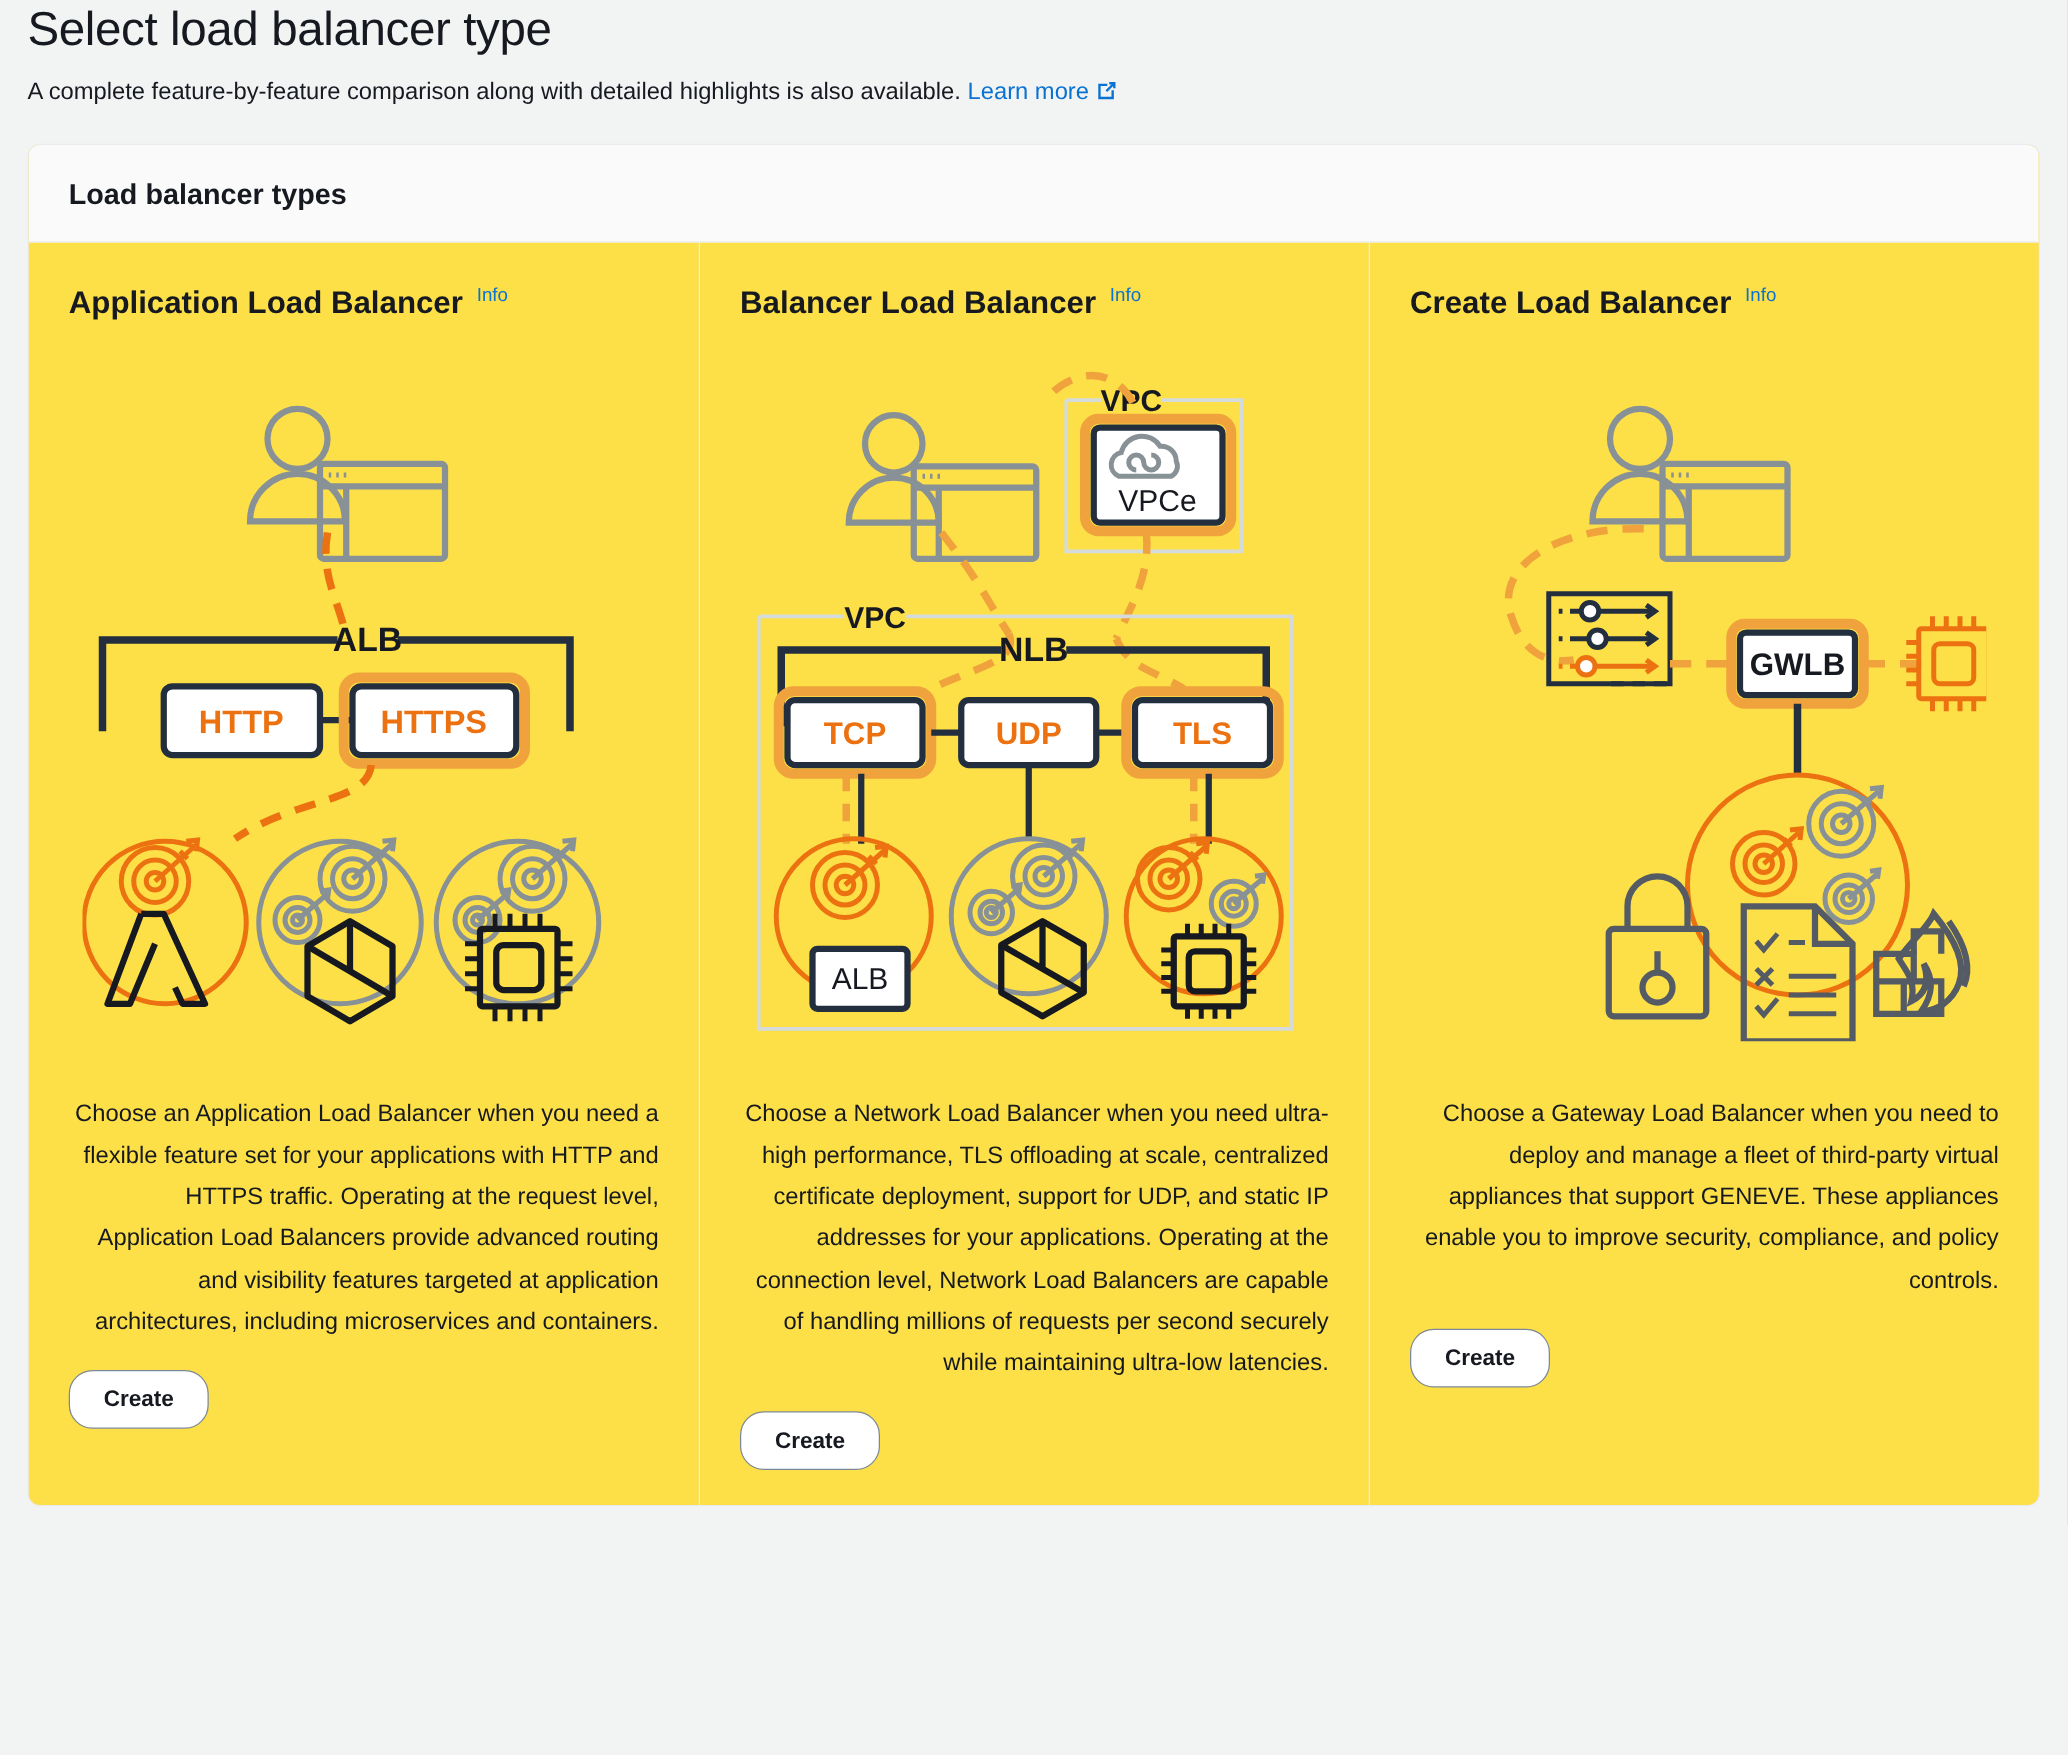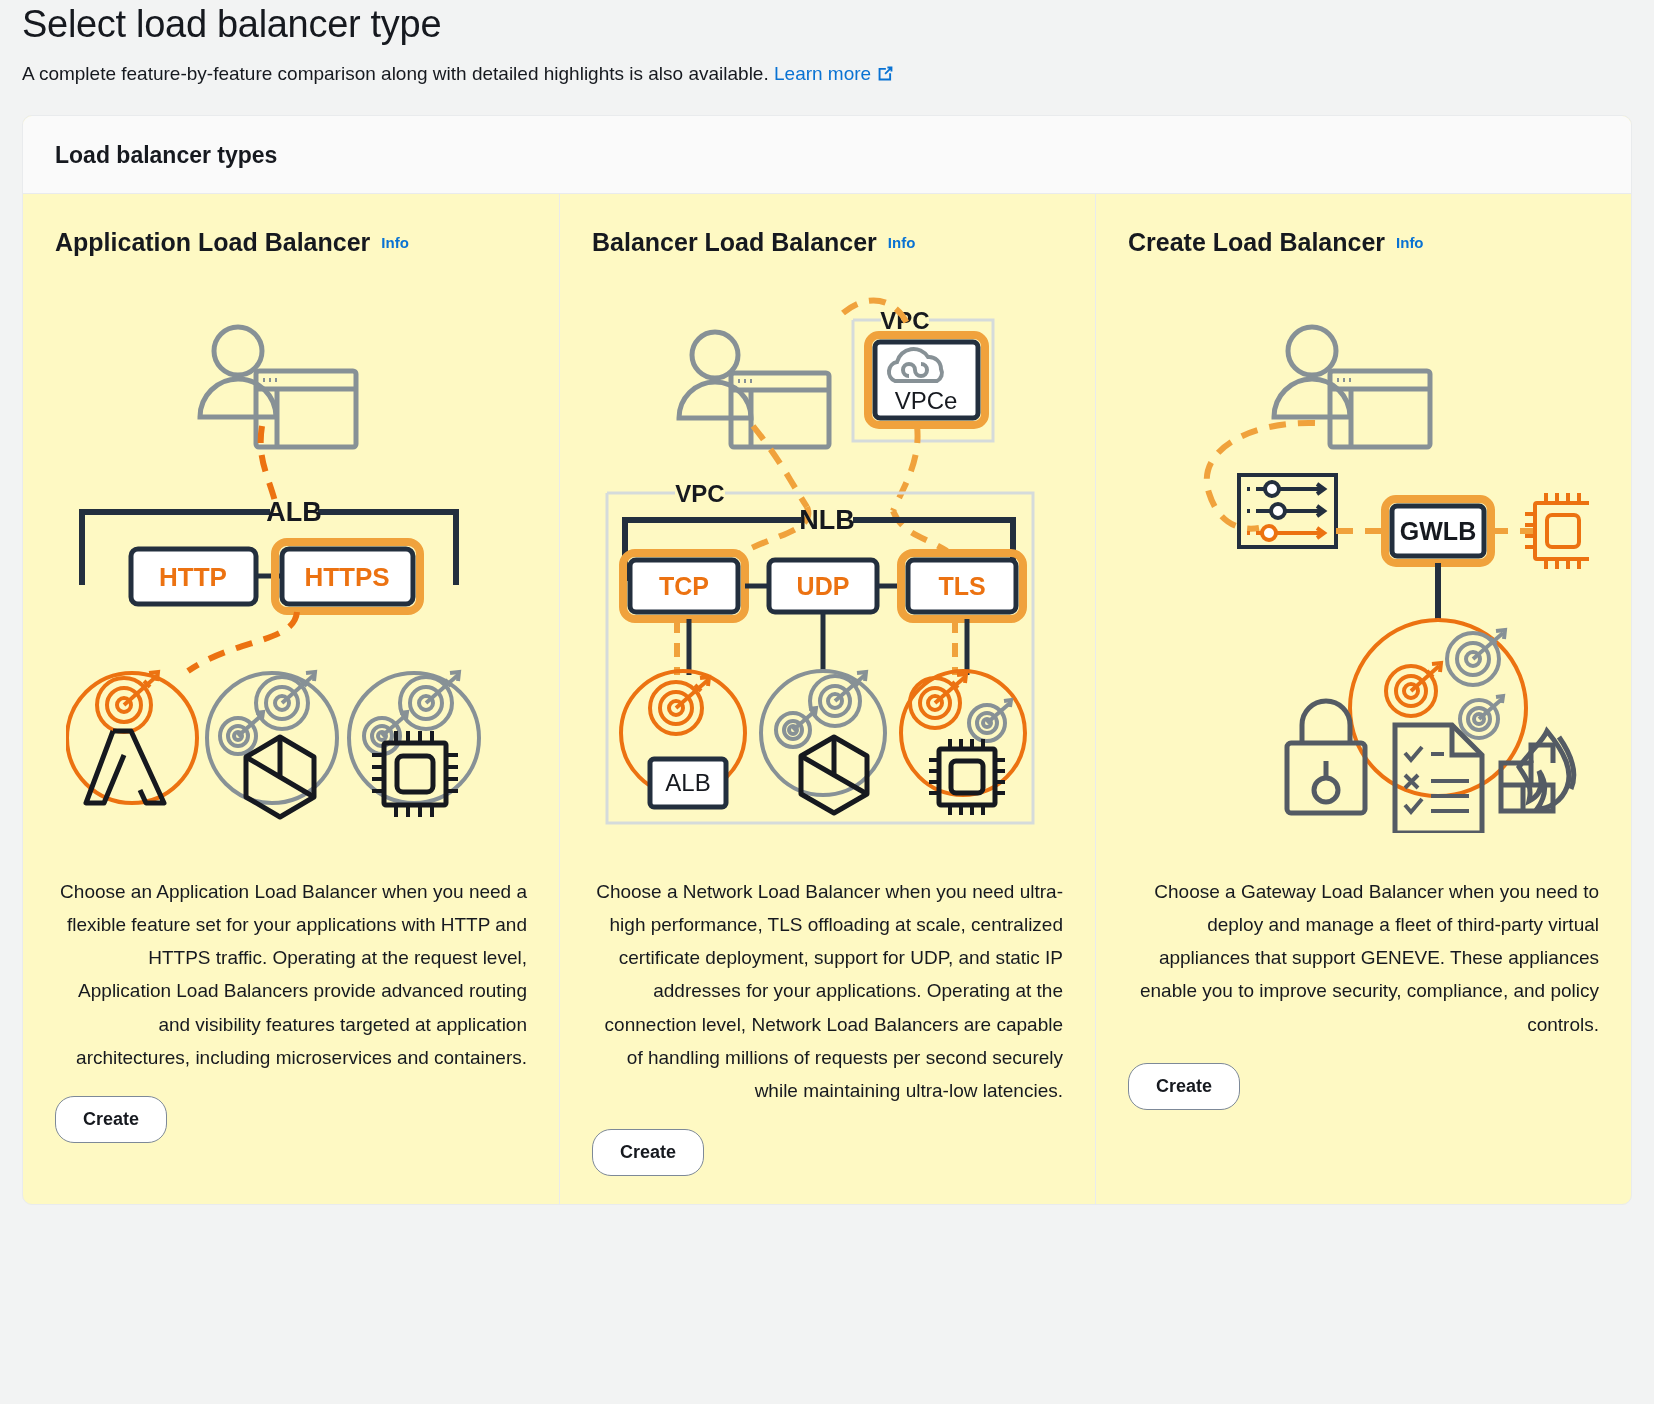--- a/index.html
+++ b/index.html
@@ -34,21 +34,21 @@
     text-decoration: none;
     cursor: pointer;
   }
   .ext-icon {
     display: inline-block;
     vertical-align: -3px;
     margin-left: 5px;
   }
 
   .container {
-    background: #fef9c3;
+    background: #fde047;
     border: 1px solid #e9ebed;
     border-radius: 10px;
     overflow: hidden;
   }
   .container-header {
     background: #fafafa;
     border-bottom: 1px solid #e9ebed;
     padding: 26px 32px 24px 32px;
   }
   .container-header h2 {
@@ -69,27 +69,27 @@
     min-width: 0;
   }
   .col + .col { border-left: 1px solid #e9ebed; }
 
   .col-title {
     font-size: 25px;
     font-weight: 700;
     color: #16191f;
     margin: 0 0 8px 0;
     display: flex;
-    align-items: center;
+    align-items: flex-start;
     gap: 11px;
     white-space: nowrap;
   }
   .info-link {
     font-size: 15px;
-    font-weight: 700;
+    font-weight: 400;
     color: #0972d3;
     text-decoration: none;
     cursor: pointer;
   }
 
   .diagram {
     height: 610px;
     display: flex;
     align-items: center;
     justify-content: center;

